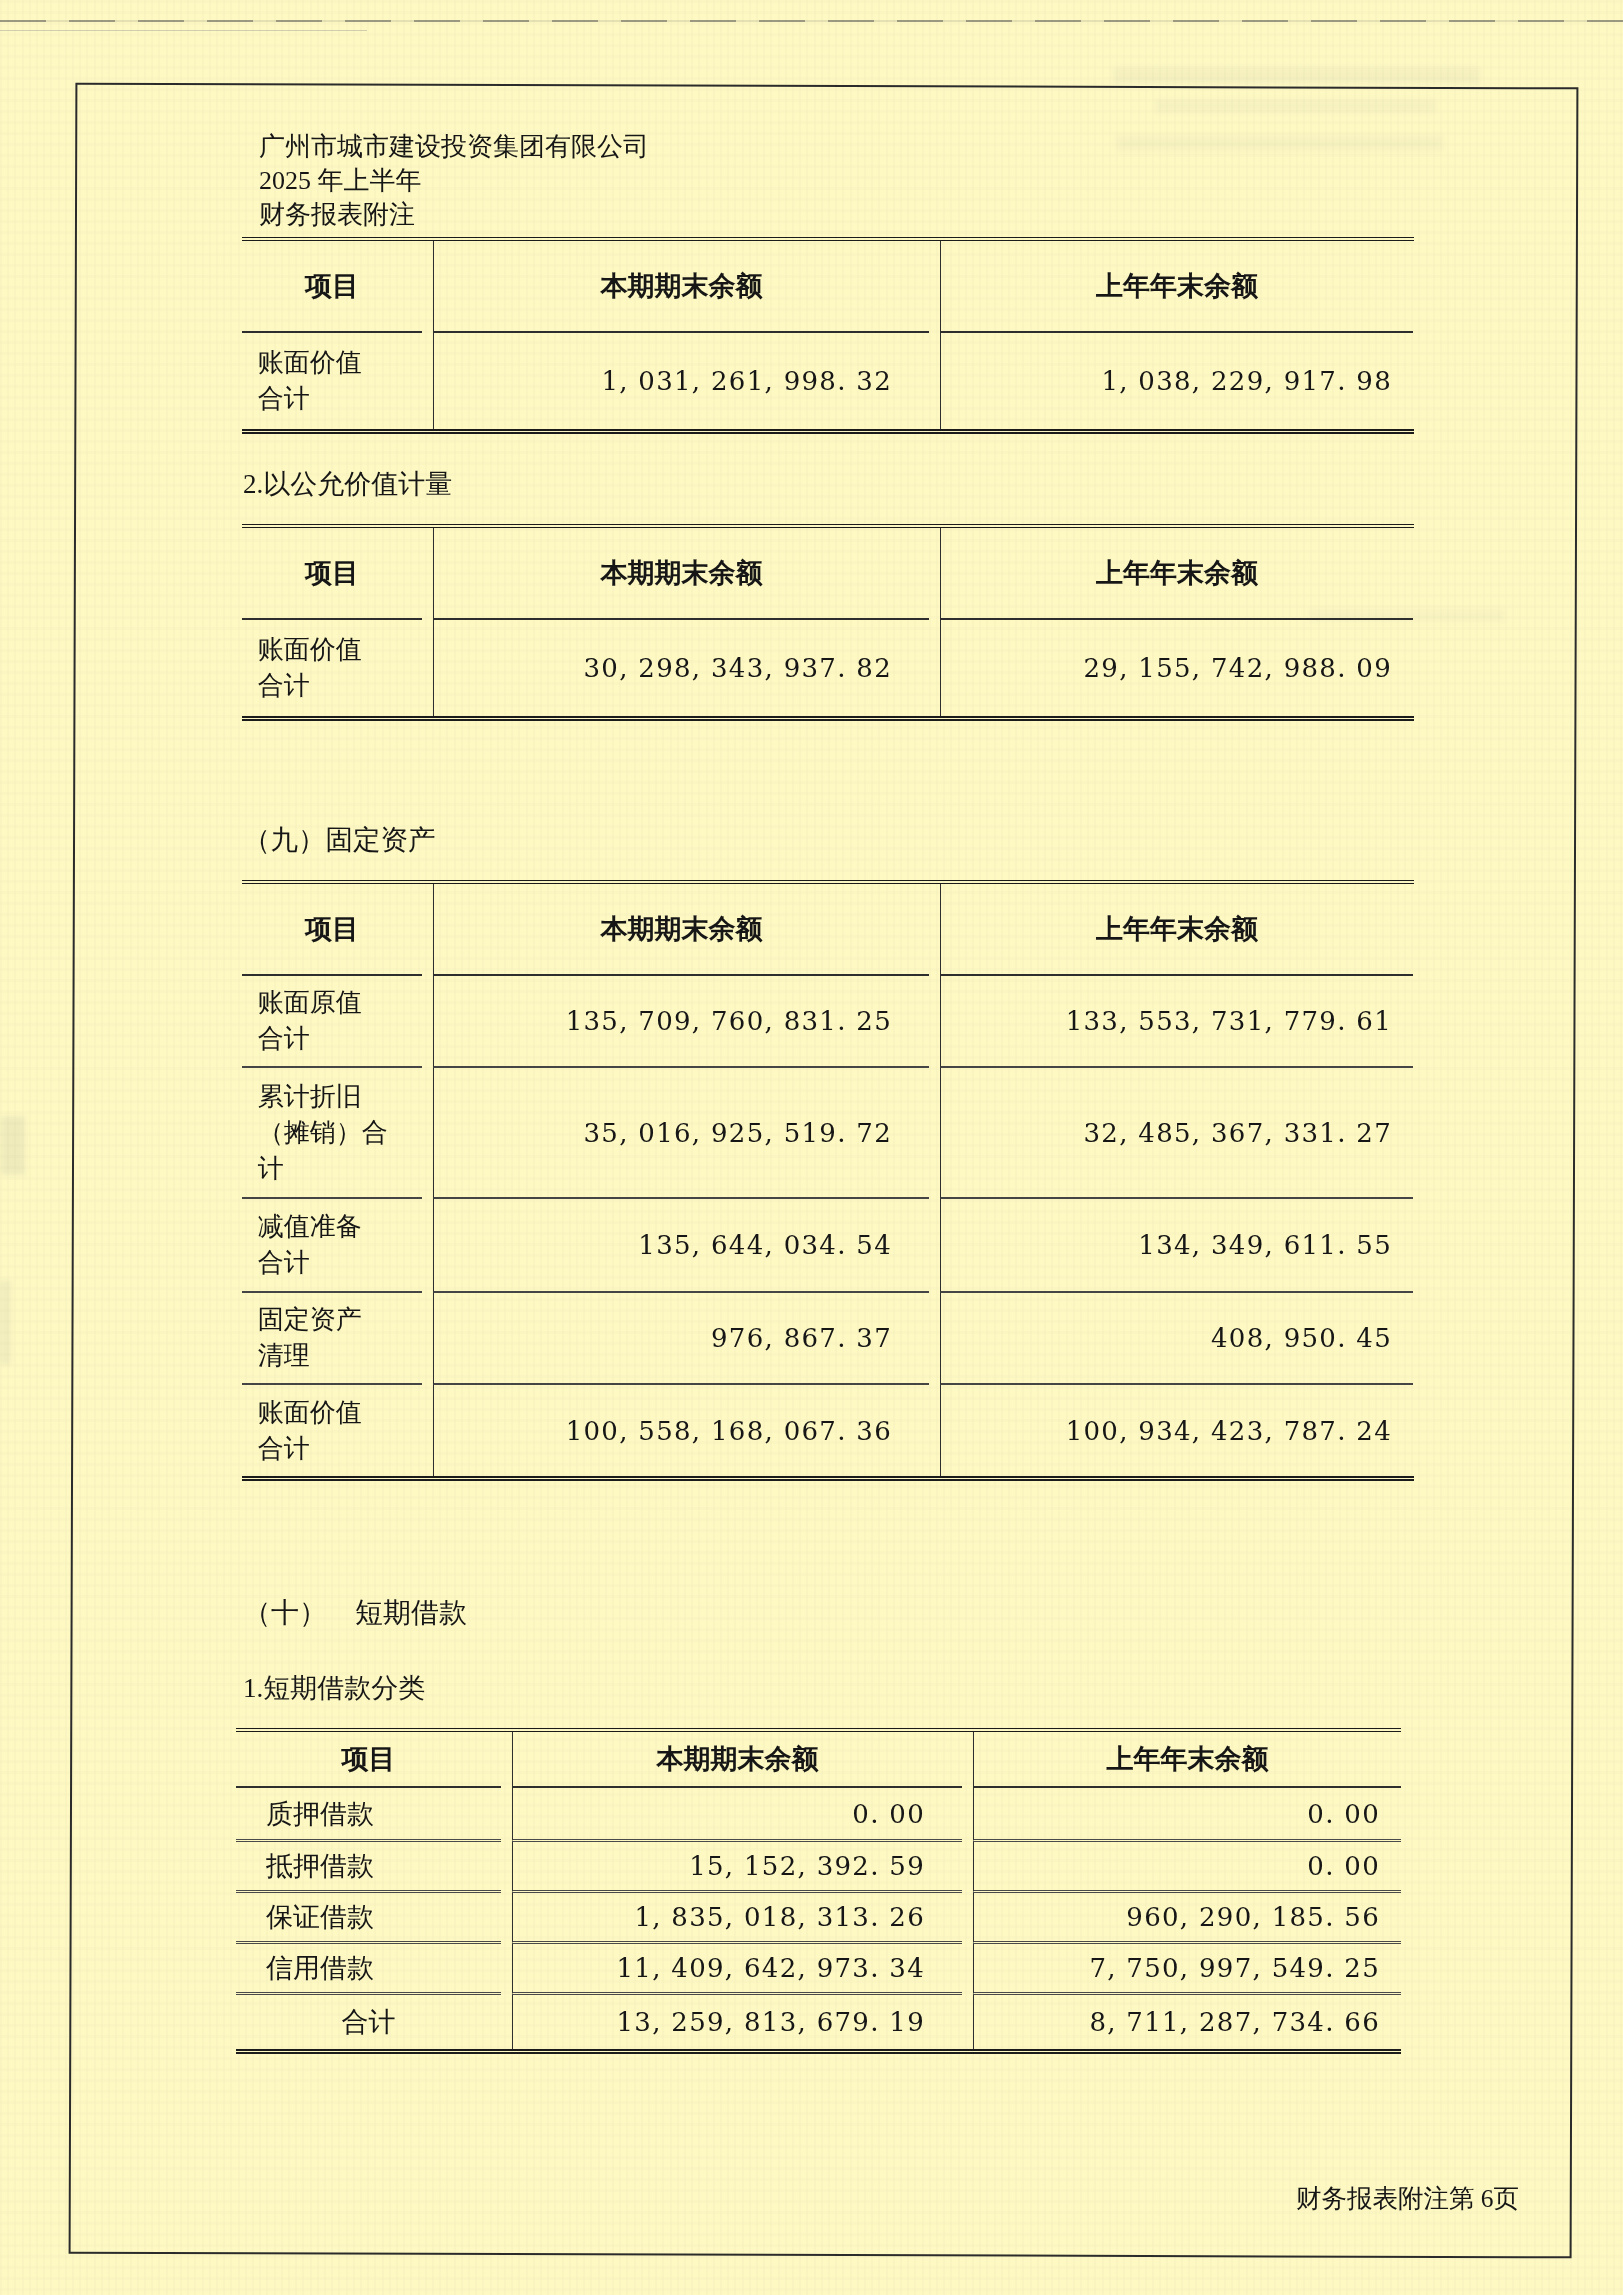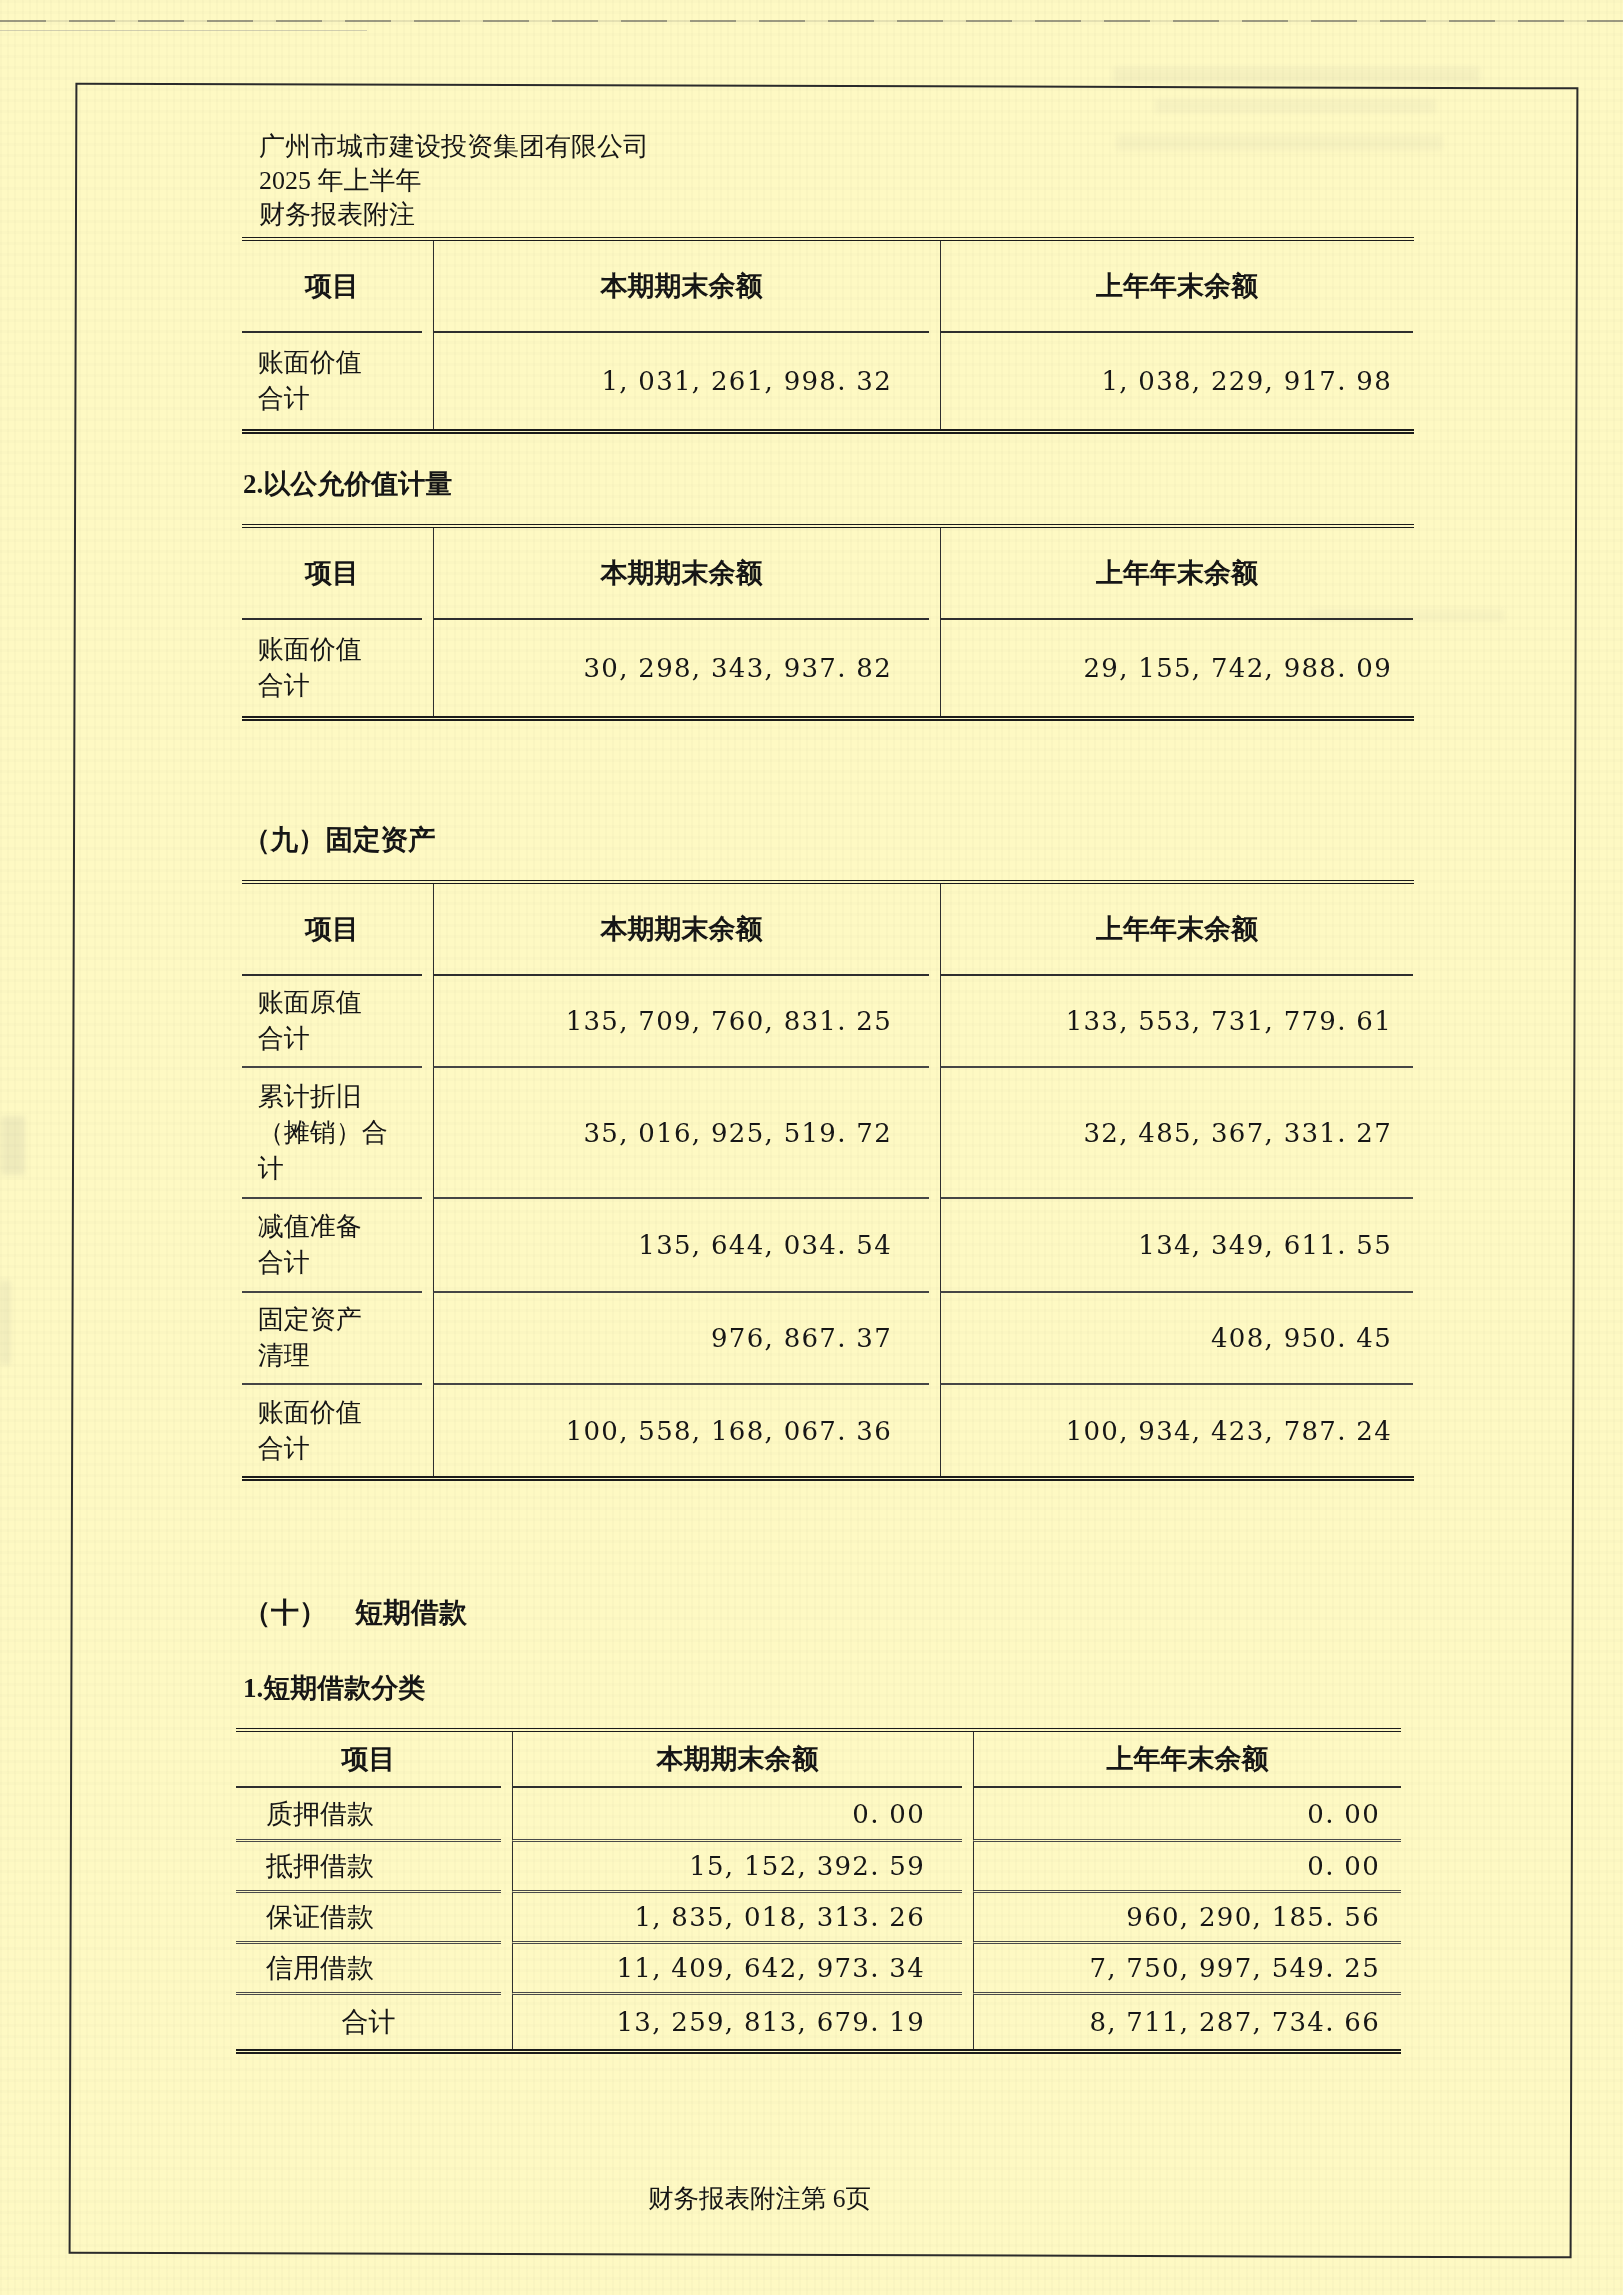--- a/index.html
+++ b/index.html
@@ -39,21 +39,21 @@
   .bleed { position: absolute; background: #8a8a8a; filter: blur(2.6px); border-radius: 2.6px; }
   .b1 { left: 1113px; top: 67px; width: 367px; height: 17px; opacity: 0.07; }
   .b2 { left: 1155px; top: 99px; width: 281px; height: 14.4px; opacity: 0.06; }
   .b3 { left: 1116px; top: 135px; width: 327px; height: 15.7px; opacity: 0.06; }
   .b4 { left: 1309px; top: 609px; width: 196px; height: 13px; opacity: 0.05; }
   .smudge1 { left: 1.3px; top: 1116px; width: 23.6px; height: 59px; opacity: 0.12; }
   .smudge2 { left: 0px; top: 1280px; width: 10.5px; height: 85px; opacity: 0.10; }
 
   .doc-header { position: absolute; left: 259px; top: 130px; font-size: 26px; line-height: 34px; }
 
-  .section-title { position: absolute; font-weight: bold; text-align: right; }
+  .section-title { position: absolute; font-weight: normal; text-align: right; }
   .t-fair  { left: 243px; top: 466px;  font-size: 27px; }
   .t-fixed { left: 243px; top: 822px; font-size: 27.5px; }
   .t-loans { left: 243px; top: 1594px; font-size: 28px; }
   .t-loans-sub { left: 243px; top: 1670px; font-size: 27px; }
 
   .fin-table {
     position: absolute; display: grid;
     border-top: 4.6px double #1b1b1b;
     border-bottom: 5.9px double #1b1b1b;
   }
@@ -73,21 +73,21 @@
     white-space: nowrap;
   }
   .c2.num { padding-right: 37px; }
   .c3.num { padding-right: 21px; }
   .tbl-c .sep { border-bottom: 2px solid #454545; }
   .tbl-d .sep { border-bottom: 3.3px double #4a4a4a; }
   .tbl-d .total-lbl { justify-content: center; padding-left: 0; }
 
   .page-footer {
     position: absolute; top: 2181px; left: 0; width: 1519px;
-    text-align: center; font-size: 25.5px;
+    text-align: right; font-size: 25.5px;
   }
 </style>
 </head>
 <body>
 
 <div class="page">
 
   <div class="top-scan-line"></div>
   <div class="top-scan-line-2"></div>
   <div class="bleed b1"></div>

